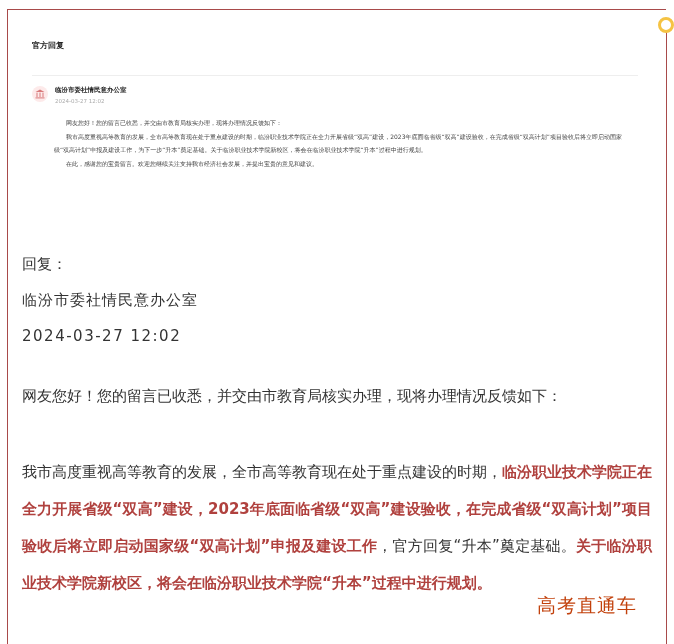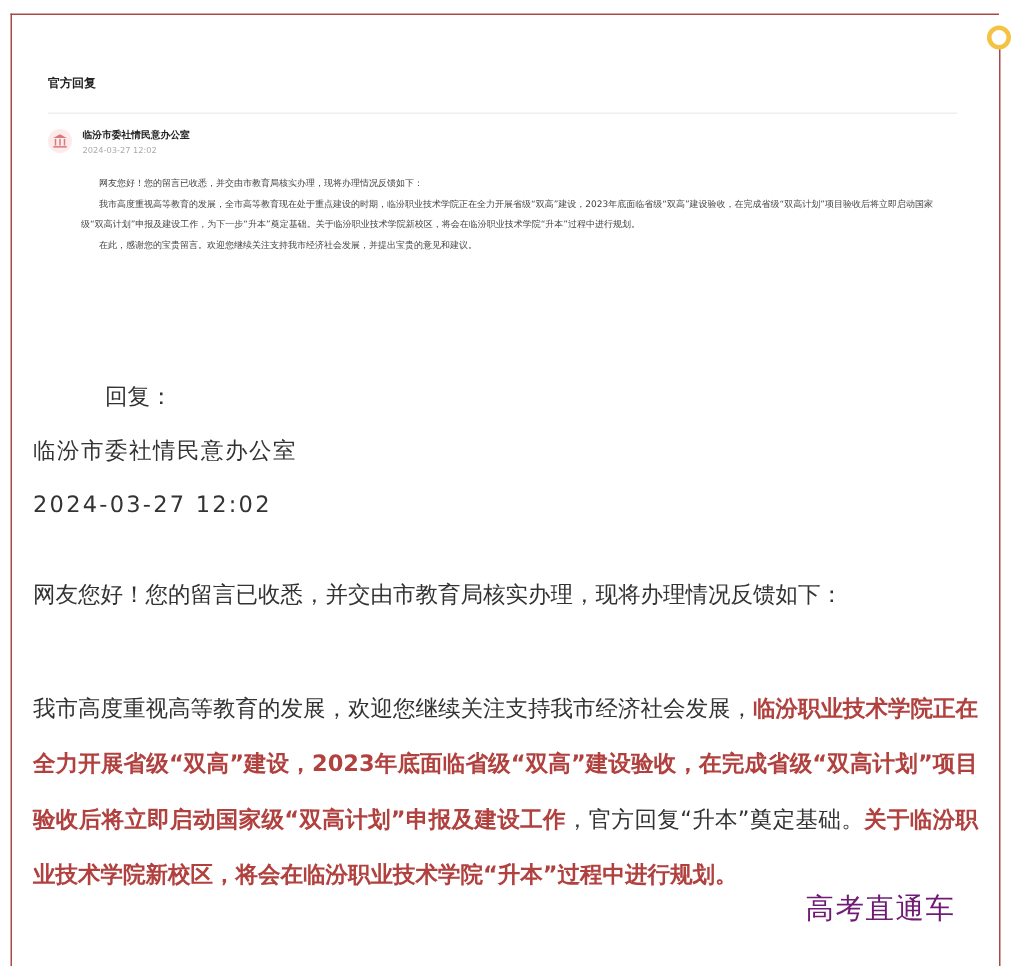--- a/index.html
+++ b/index.html
@@ -5,39 +5,39 @@
   html, body { margin:0; padding:0; background:#ffffff; }
   body { width:674px; height:644px; position:relative; overflow:hidden;
          font-family:"DejaVu Sans","Liberation Sans",sans-serif; color:#333; }
   .frame-top { position:absolute; left:7px; top:9px; width:659px; height:1px; background:#a84a4a; }
   .frame-left { position:absolute; left:7px; top:9px; width:1px; height:640px; background:#a84a4a; }
   .frame-right { position:absolute; left:666px; top:30px; width:1px; height:620px; background:#a84a4a; }
   .ring { position:absolute; left:658px; top:17px; width:10px; height:10px; border:3px solid #f5c343; border-radius:50%; background:#fff; }
 
   
   .card { position:absolute; left:20px; top:40px; width:630px; height:160px; background:#fff; }
-  .card-title { position:absolute; left:12px; top:10px; font-size:8px; font-weight:bold; color:#222; }
+  .card-title { position:absolute; left:12px; top:0; font-size:8px; font-weight:bold; color:#222; }
   .card-divider { position:absolute; left:12px; top:35px; width:606px; height:1px; background:#eeeeee; }
   .card-icon { position:absolute; left:12px; top:46px; width:16px; height:16px; border-radius:50%; background:#fdeaea; display:flex; align-items:center; justify-content:center; }
   .card-icon svg { width:10px; height:10px; }
   .card-author { position:absolute; left:35px; top:46px; font-size:6.5px; font-weight:bold; color:#222; }
   .card-time { position:absolute; left:35px; top:58px; font-size:5.5px; color:#aaa; }
   .card-body { position:absolute; left:34px; top:76px; width:582px; font-size:6px; line-height:13.5px; color:#444; }
   .card-body p { margin:0; text-indent:2em; }
 
   
   .main { position:absolute; left:22px; top:0; width:630px; }
   .line { position:absolute; left:0; white-space:nowrap; font-size:15px; color:#333; }
-  .reply-label { top:255px;margin-left:48px; }
+  .reply-label { top:255px; }
   .reply-author { top:291px; letter-spacing:1px; }
   .reply-time { top:327px; letter-spacing:1.5px; font-size:15px; }
   .greeting { top:387px; }
   .para { position:absolute; left:0; top:454px; width:630px; font-size:15px; line-height:37px; color:#333; text-align:justify; }
   .para .hl { color:#b0413e; font-weight:bold; }
-  .watermark { position:absolute; left:537px; top:593px; font-size:19px; color:#701a75; letter-spacing:1px; }
+  .watermark { position:absolute; left:537px; top:593px; font-size:19px; color:#c2410c; letter-spacing:1px; }
 </style>
 </head>
 <body>
 
 <div class="frame-top"></div>
 <div class="frame-left"></div>
 <div class="frame-right"></div>
 <div class="ring"></div>
 
 <div class="card">
@@ -59,16 +59,16 @@
     <p style="text-indent:2em;">我市高度重视高等教育的发展，全市高等教育现在处于重点建设的时期，临汾职业技术学院正在全力开展省级“双高”建设，2023年底面临省级“双高”建设验收，在完成省级“双高计划”项目验收后将立即启动国家级“双高计划”申报及建设工作，为下一步“升本”奠定基础。关于临汾职业技术学院新校区，将会在临汾职业技术学院“升本”过程中进行规划。</p>
     <p>在此，感谢您的宝贵留言。欢迎您继续关注支持我市经济社会发展，并提出宝贵的意见和建议。</p>
   </div>
 </div>
 
 <div class="main">
   <div class="line reply-label">回复：</div>
   <div class="line reply-author">临汾市委社情民意办公室</div>
   <div class="line reply-time">2024-03-27 12:02</div>
   <div class="line greeting">网友您好！您的留言已收悉，并交由市教育局核实办理，现将办理情况反馈如下：</div>
-  <div class="para"><span>我市高度重视高等教育的发展，欢迎您继续关注支持我市经济社会发展，</span><span class="hl">临汾职业技术学院正在全力开展省级“双高”建设，2023年底面临省级“双高”建设验收，在完成省级“双高计划”项目验收后将立即启动国家级“双高计划”申报及建设工作</span><span>，官方回复“升本”奠定基础。</span><span class="hl">关于临汾职业技术学院新校区，将会在临汾职业技术学院“升本”过程中进行规划。</span></div>
+  <div class="para"><span>我市高度重视高等教育的发展，全市高等教育现在处于重点建设的时期，</span><span class="hl">临汾职业技术学院正在全力开展省级“双高”建设，2023年底面临省级“双高”建设验收，在完成省级“双高计划”项目验收后将立即启动国家级“双高计划”申报及建设工作</span><span>，官方回复“升本”奠定基础。</span><span class="hl">关于临汾职业技术学院新校区，将会在临汾职业技术学院“升本”过程中进行规划。</span></div>
 </div>
 
 <div class="watermark">高考直通车</div>
 
 </body></html>

